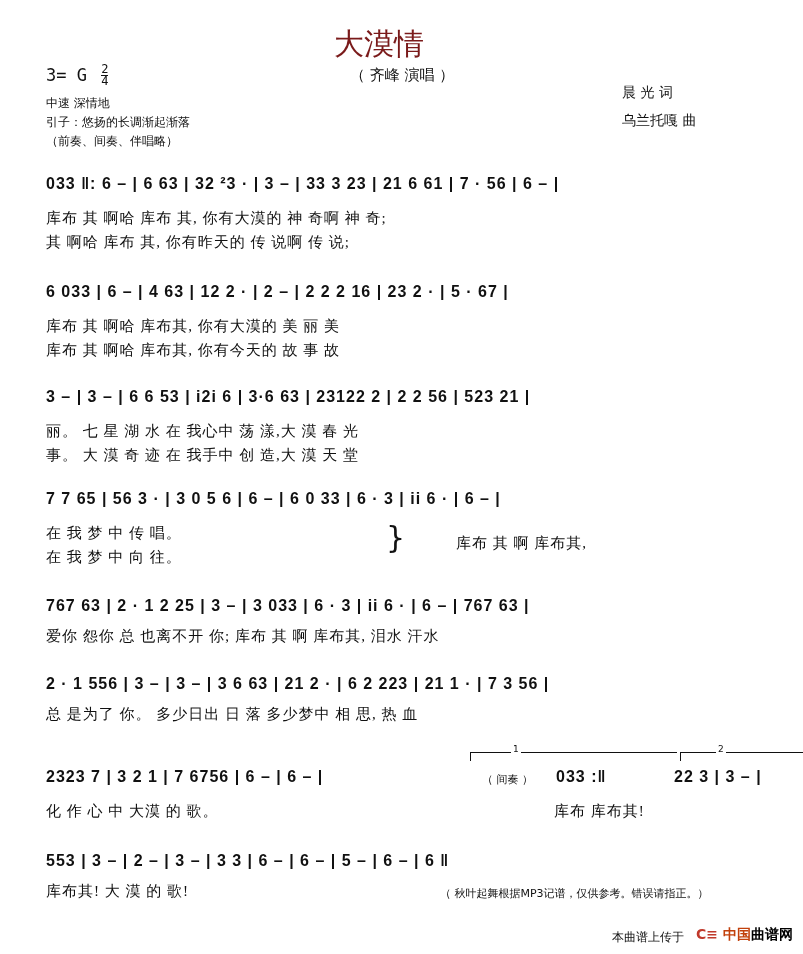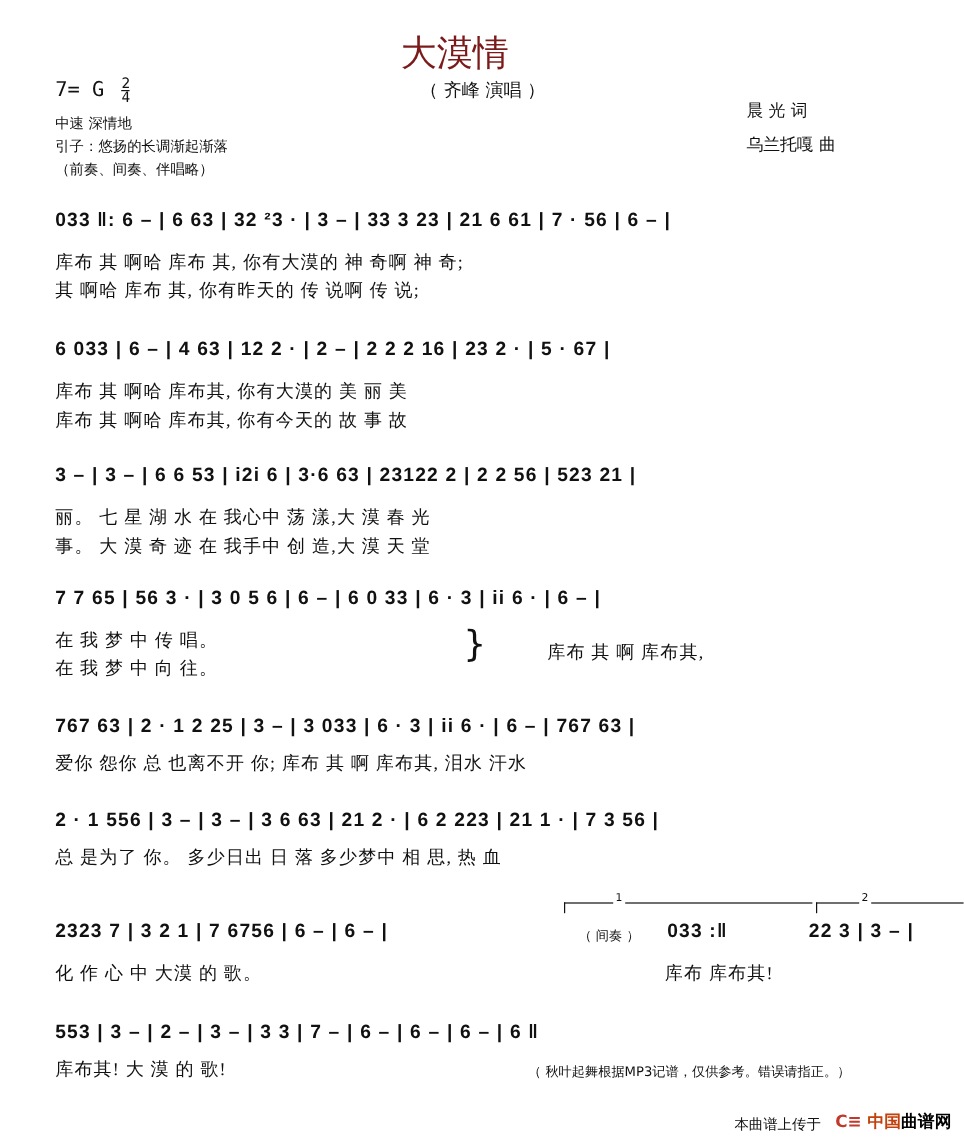--- a/index.html
+++ b/index.html
@@ -26,21 +26,21 @@
   .volta span{position:absolute;top:-9px;background:#fff;padding:0 2px;}
   .brace{font-size:30px;}
 </style>
 </head>
 <body>
 
 <div class="abs title">大漠情</div>
 <div class="abs singer">（ 齐峰 演唱 ）</div>
 
 <div class="abs key">
-  <span>7= G</span>
+  <span>3= G</span>
   <span class="frac">
     <span class="num">2</span>
     <span>4</span>
   </span>
 </div>
 <div class="abs meta" style="top:95px;">中速  深情地</div>
 <div class="abs meta" style="top:114px;">引子：悠扬的长调渐起渐落</div>
 <div class="abs meta" style="top:133px;">（前奏、间奏、伴唱略）</div>
 <div class="abs credit" style="left:622px;top:84px;">晨    光  词</div>
 <div class="abs credit" style="left:622px;top:112px;">乌兰托嘎  曲</div>
@@ -90,21 +90,21 @@
   <div class="volta" style="left:634px;top:-16px;width:140px;border-right:none;">
       <span style="left:35px;">2</span>
     </div>
   <div class="abs" style="left:436px;top:4px;font-size:11px;">（ 间奏 ）</div>
   <div class="notes" style="left:510px;">033 :‖</div>
   <div class="notes" style="left:628px;text-align:center;">22 3 | 3 – |</div>
   <div class="lyric" style="left:508px;top:34px;">库布      库布其!</div>
 </div>
 
 <div class="row" style="top:852px;">
-  <div class="notes">553 | 3  – | 2  – | 3  – | 3  3 | 7  – | 6  – | 6  – | 6  – | 6 ‖</div>
+  <div class="notes">553 | 3  – | 2  – | 3  – | 3  3 | 6  – | 6  – | 5  – | 6  – | 6 ‖</div>
   <div class="lyric" style="top:30px;">库布其!              大          漠             的      歌!</div>
   <div class="abs footer-note" style="left:394px;top:34px;">（ 秋叶起舞根据MP3记谱，仅供参考。错误请指正。）</div>
 </div>
 
 <div class="abs upload">本曲谱上传于</div>
 <div class="abs logo">
   <span class="c">C≡</span>
   <span class="a">中国</span><span class="b">曲谱网</span>
 </div>
 

